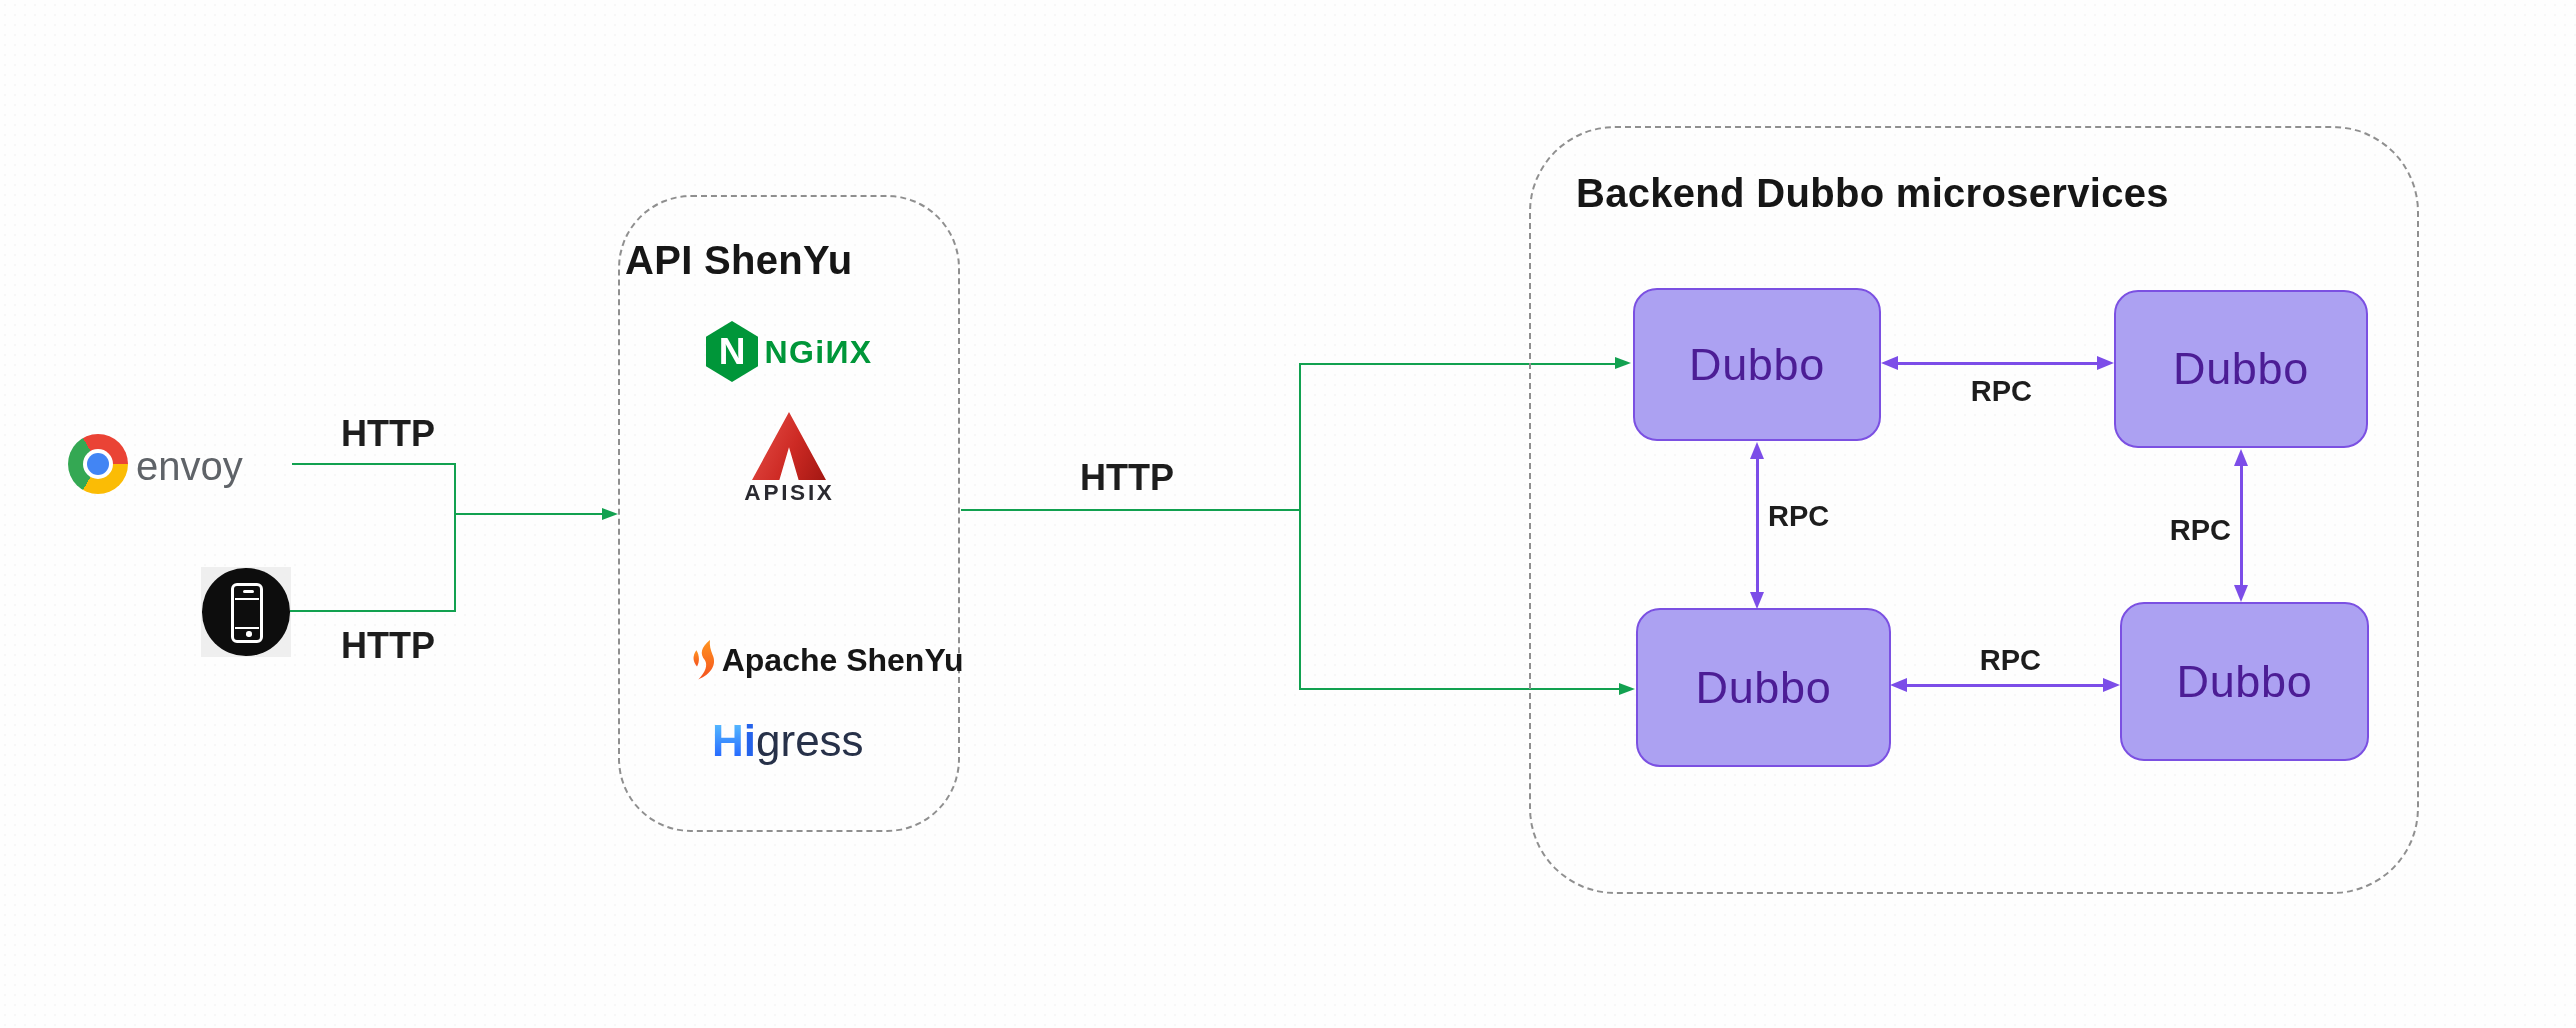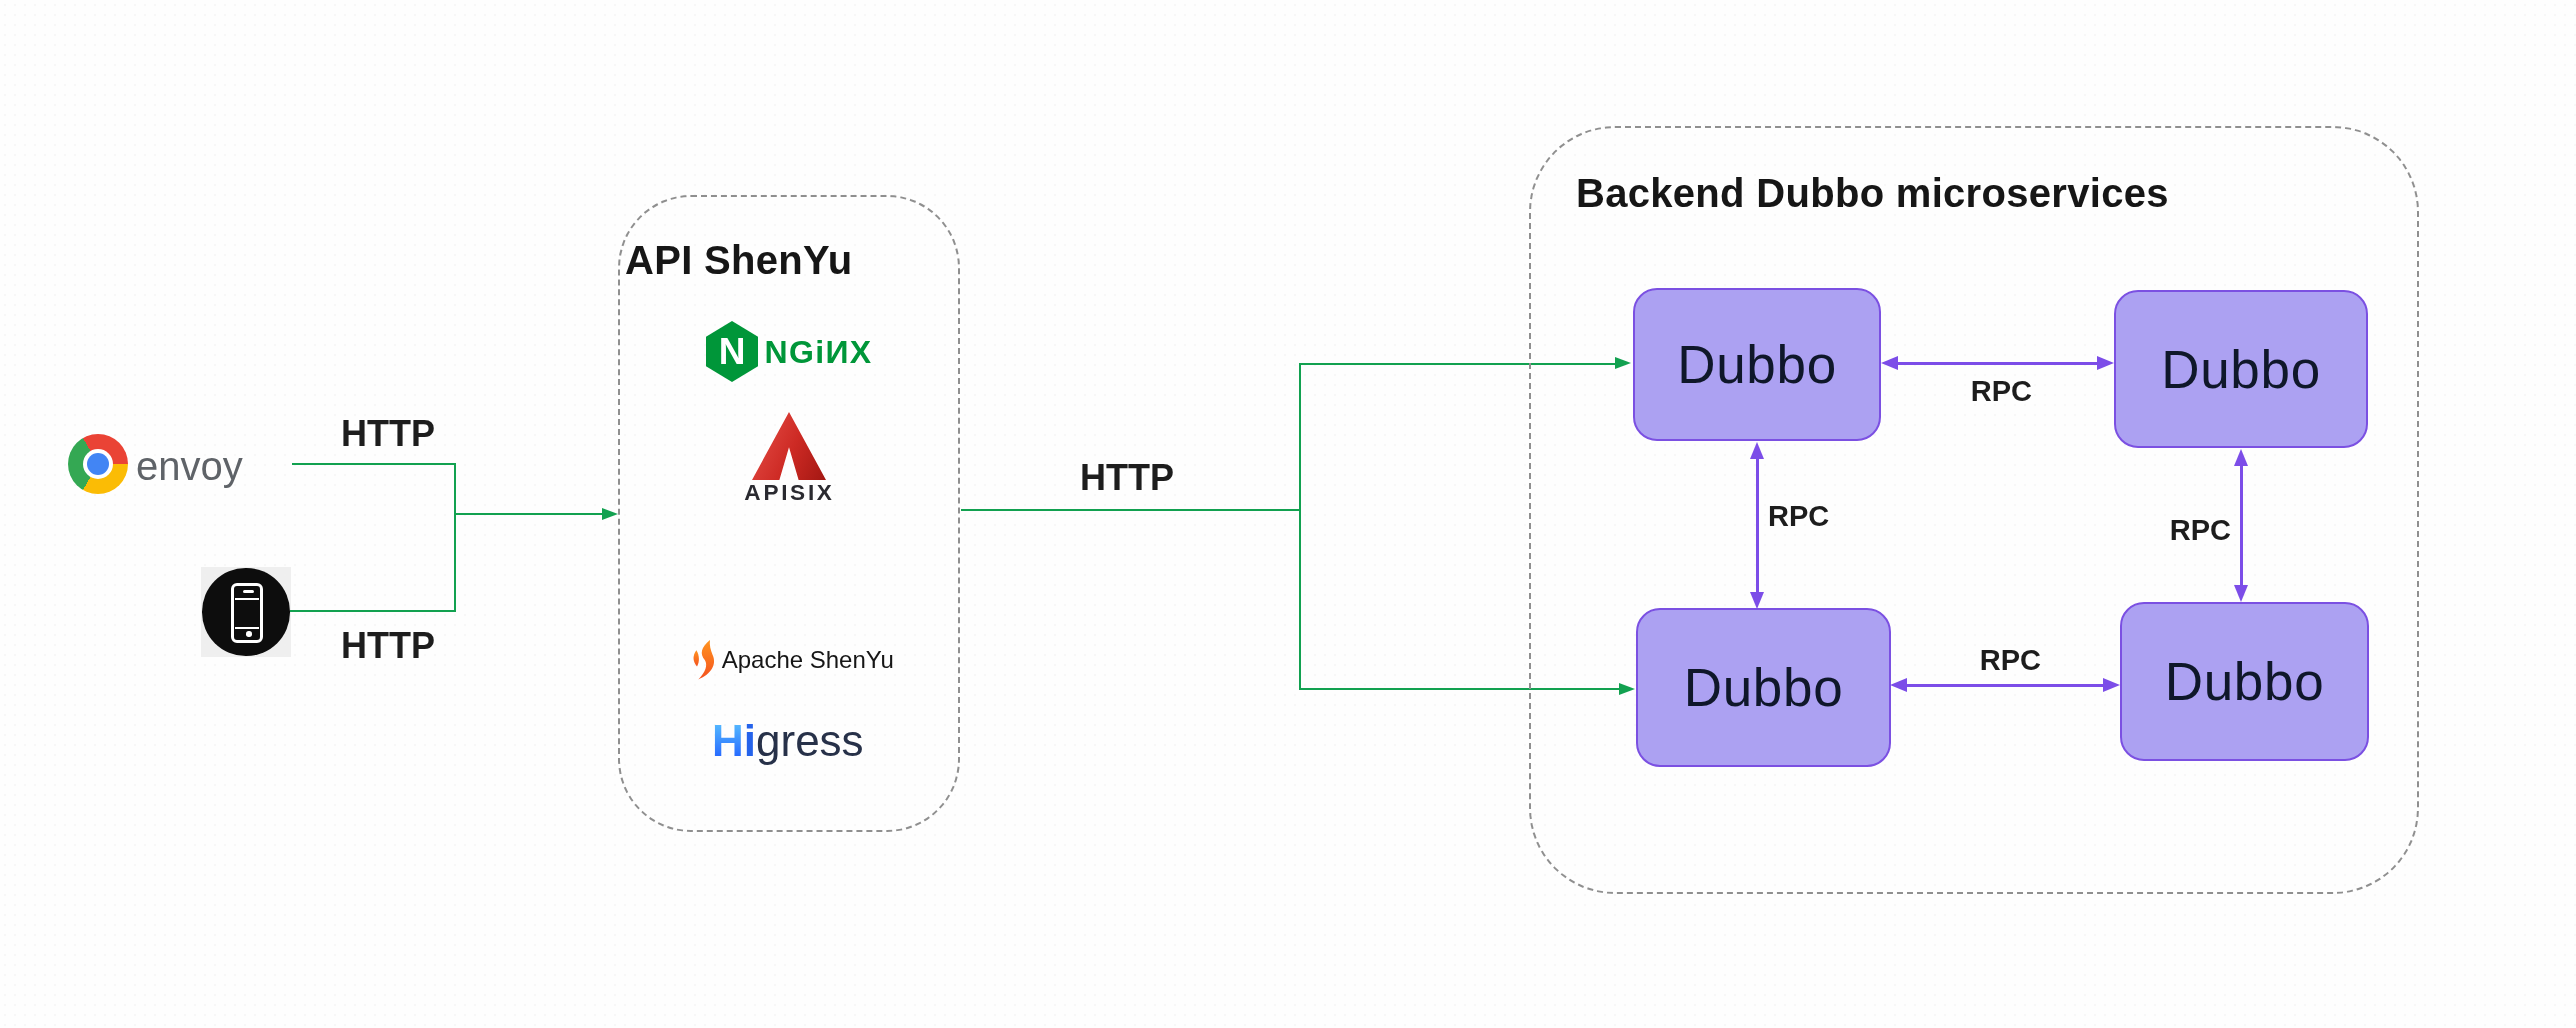--- a/index.html
+++ b/index.html
@@ -54,28 +54,28 @@
   .nginx-word{font-size:32px;font-weight:800;color:#009639;letter-spacing:1.3px;line-height:1;}
   .apisix-tri{position:absolute;left:752px;top:412px;width:74px;height:68px;
     background:linear-gradient(115deg,#E8514A 0%,#CD2A24 55%,#A31712 100%);
     clip-path:polygon(50% 0,100% 100%,63% 100%,50% 52%,37% 100%,0 100%);}
   .apisix-word{position:absolute;left:723px;top:482px;width:133px;text-align:center;
     font-size:22.6px;font-weight:800;letter-spacing:2.7px;color:#2A2A30;line-height:1;}
   .envoy-row{left:674px;top:535px;}
   .envoy-word{font-size:41px;font-weight:500;letter-spacing:0.7px;margin-left:8px;line-height:1;
     background:linear-gradient(90deg,#3E3353,#5A2D6E 55%,#8C2F92);-webkit-background-clip:text;background-clip:text;color:transparent;}
   .shenyu-row{left:688px;top:638px;gap:2.7px;}
-  .shenyu-word{font-size:24px;font-weight:400;color:#161616;line-height:1;}
+  .shenyu-word{font-size:32px;font-weight:700;color:#161616;line-height:1;}
   .higress-row{left:712px;top:719px;font-size:44px;line-height:1;display:flex;}
   .hg-h{font-weight:800;background:linear-gradient(180deg,#5BC4FF,#1E5BFF);-webkit-background-clip:text;background-clip:text;color:transparent;}
   .hg-i{font-weight:800;color:#2563EB;}
   .hg-rest{font-weight:400;color:#273149;text-align:right;}
   
   .dubbo{position:absolute;box-sizing:border-box;background:#ACA1F2;border:2px solid #7B50E2;border-radius:24px;
-    display:flex;align-items:center;justify-content:center;color:#0f172a;font-size:53px;font-weight:500;letter-spacing:0.7px;}
+    display:flex;align-items:center;justify-content:center;color:#4c1d95;font-size:45px;font-weight:500;letter-spacing:0.7px;}
   .d-tl{left:1633px;top:288px;width:248px;height:153px;}
   .d-tr{left:2114px;top:290px;width:254px;height:158px;}
   .d-bl{left:1636px;top:608px;width:255px;height:159px;}
   .d-br{left:2120px;top:602px;width:249px;height:159px;}
 </style>
 </head>
 <body>
 
 <div class="canvas">
 

